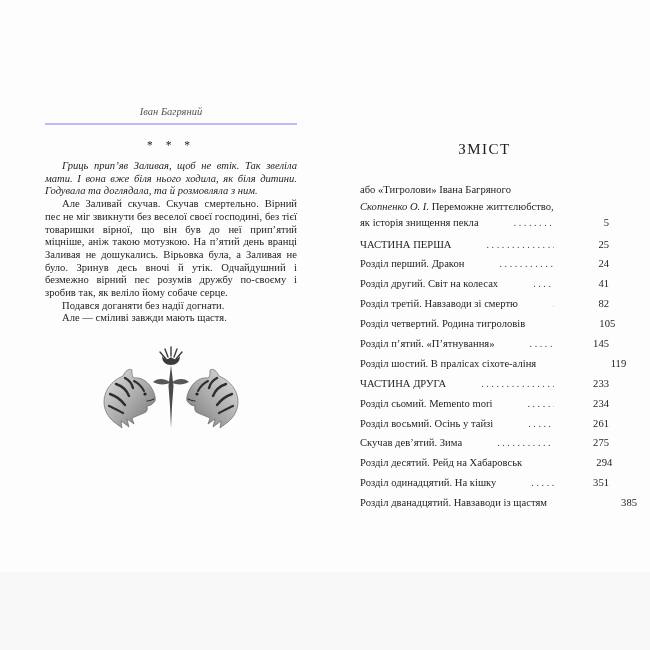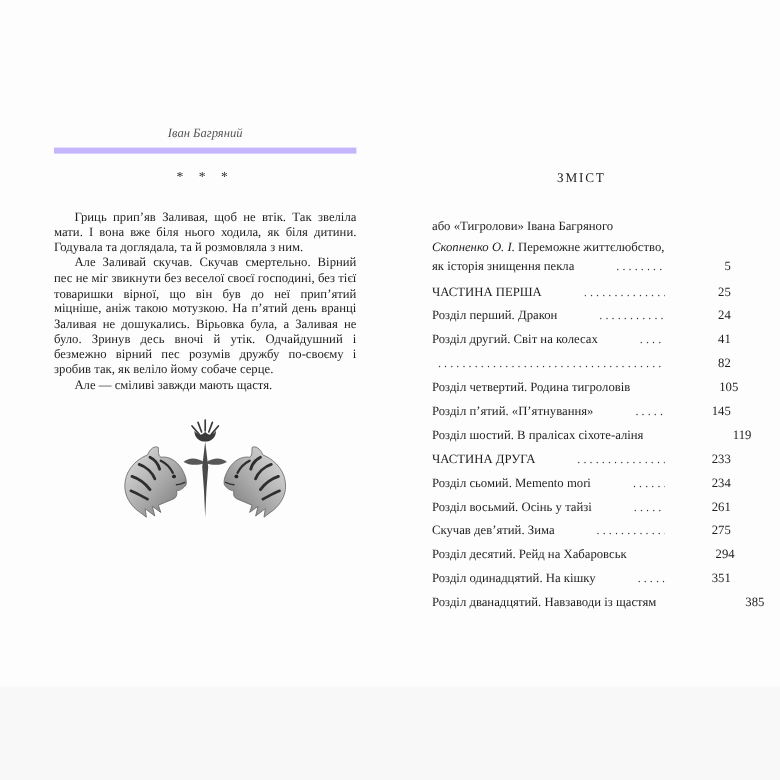--- a/index.html
+++ b/index.html
@@ -12,44 +12,44 @@
   .surface-band {
     position: absolute; left: 0; right: 0; top: 572px; height: 78px;
     background: #f8f8f8;
   }
   
   .left-page {
     position: absolute; left: 45px; top: 106px; width: 252px;
   }
   .running-header {
     text-align: center; font-style: italic; font-size: 10.5px;
-    color: #555; padding-bottom: 5px; border-bottom: 5px solid #c4b5fd;
+    color: #555; padding-bottom: 5px; border-bottom: 2px solid #c4b5fd;
     line-height: 12px;
   }
   .section-break {
     text-align: center; font-size: 11.5px; letter-spacing: 5px;
     margin-top: 14px; color: #222; line-height: 12px;
   }
   .body-par {
     margin: 0; font-size: 10.6px; line-height: 12.7px;
     text-align: justify; text-indent: 17px;
   }
-  .body-par.first { margin-top: 22px; }
+  .body-par.first { margin-top: 9px; font-style: italic; }
   .body-line {
     margin: 0; font-size: 10.6px; line-height: 12.7px; text-indent: 17px;
   }
   .illustration { width: 150px; margin: 21px auto 0; }
   .illustration svg { display: block; }
   
   .right-page {
     position: absolute; left: 360px; top: 142px; width: 249px;
   }
   .toc-title {
     margin: 0 0 26px 0; text-align: center; font-weight: normal;
-    font-size: 11px; letter-spacing: 1.5px; line-height: 14px;
+    font-size: 15px; letter-spacing: 1.5px; line-height: 14px;
   }
   .toc-intro { font-size: 10.6px; line-height: 16.5px; margin-bottom: 7px; }
   .toc-intro .author { font-style: italic; }
   .toc-row {
     display: flex; align-items: center;
     font-size: 10.6px; line-height: 11.5px; margin-bottom: 8.4px; gap: 30px;
   }
   .toc-intro .toc-row { margin-bottom: 0; line-height: 16.5px; }
   .toc-label { white-space: nowrap; }
   .toc-dots {
@@ -66,20 +66,21 @@
 
 <div class="surface-band"></div>
 
 <div class="left-page">
   <div class="running-header">
     <span>Іван Багряний</span>
   </div>
   <div class="section-break">* * *</div>
   <p class="body-par first">Гриць прип’яв Заливая, щоб не втік. Так звеліла мати. І вона вже біля нього ходила, як біля дитини. Годувала та доглядала, та й розмовляла з ним.</p>
   <p class="body-par">Але Заливай скучав. Скучав смертельно. Вірний пес не міг звикнути без веселої своєї господині, без тієї товаришки вірної, що він був до неї прип’ятий міцніше, аніж такою мотузкою. На п’ятий день вранці Заливая не дошукались. Вірьовка була, а Заливая не було. Зринув десь вночі й утік. Одчайдушний і безмежно вірний пес розумів дружбу по-своєму і зробив так, як веліло йому собаче серце.</p>
+  <p class="body-line">Подався доганяти без надії догнати.</p>
   <p class="body-line">Але — сміливі завжди мають щастя.</p>
 
   <div class="illustration">
     <svg width="150" height="84" viewBox="0 0 150 84" xmlns="http://www.w3.org/2000/svg">
       <defs>
         <linearGradient id="furGrad" x1="0" y1="0" x2="1" y2="1">
           <stop offset="0" stop-color="#e2e2e2"></stop>
           <stop offset="0.55" stop-color="#a9a9a9"></stop>
           <stop offset="1" stop-color="#6f6f6f"></stop>
         </linearGradient>
@@ -136,20 +137,21 @@
     <span class="toc-label">Розділ перший. Дракон</span>
     <span class="toc-dots">........................................................................................................................</span>
     <span class="toc-page">24</span>
   </div>
       <div class="toc-row">
     <span class="toc-label">Розділ другий. Світ на колесах</span>
     <span class="toc-dots">........................................................................................................................</span>
     <span class="toc-page">41</span>
   </div>
       <div class="toc-row">
+    <span class="toc-label">Розділ третій. Навзаводи зі смертю</span>
     <span class="toc-dots">........................................................................................................................</span>
     <span class="toc-page">82</span>
   </div>
       <div class="toc-row">
     <span class="toc-label">Розділ четвертий. Родина тигроловів</span>
     <span class="toc-dots">........................................................................................................................</span>
     <span class="toc-page">105</span>
   </div>
       <div class="toc-row">
     <span class="toc-label">Розділ п’ятий. «П’ятнування»</span>

